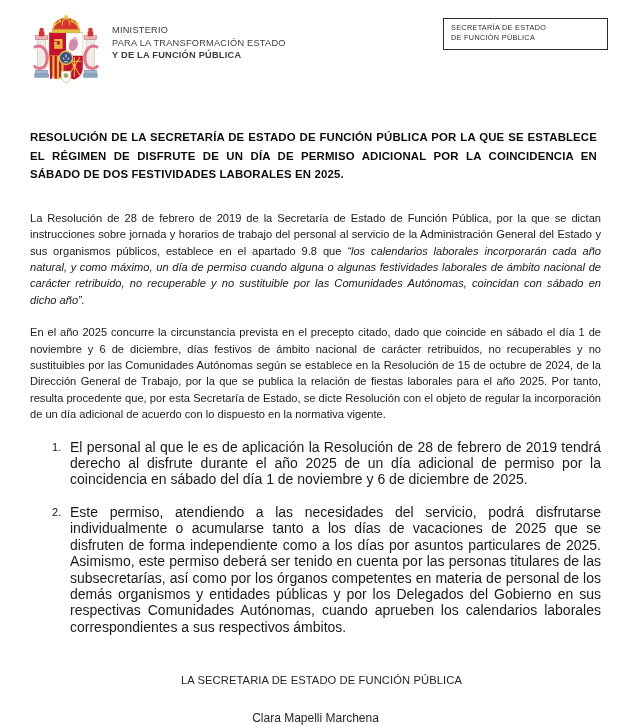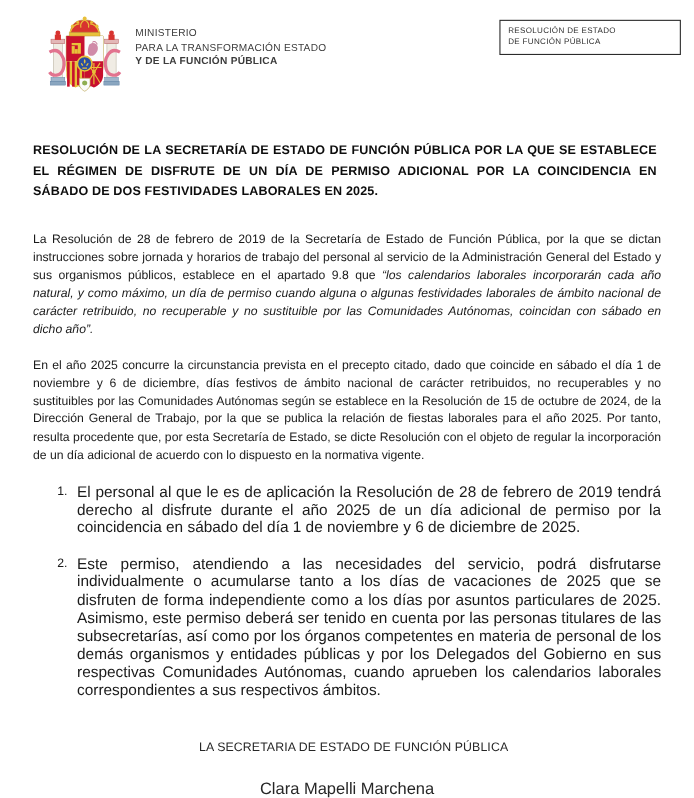--- a/index.html
+++ b/index.html
@@ -22,21 +22,20 @@
     width: 631px;
     height: 725px;
     background: #ffffff;
     box-sizing: border-box;
   }
 
   
   .doc-header {
     position: relative;
     height: 110px;
-    margin-left: 11px;
   }
 
   .ministry-block {
     position: absolute;
     left: 30px;
     top: 14px;
     display: flex;
     align-items: flex-start;
   }
 
@@ -144,21 +143,21 @@
   }
   .sig-title {
     font-size: 11.2px;
     line-height: 16px;
     letter-spacing: 0.1px;
     color: #262626;
     margin: 0;
     padding-left: 12px;
   }
   .sig-name {
-    font-size: 15px;
+    font-size: 12px;
     line-height: 16px;
     color: #262626;
     margin: 22px 0 0 0;
   }
 </style>
 </head>
 <body>
 
 <div class="page">
 
@@ -242,21 +241,21 @@
       </svg>
 
       <div class="ministry-text">
         <div class="ml1">MINISTERIO</div>
         <div class="ml2">PARA LA TRANSFORMACIÓN ESTADO</div>
         <div class="ml3">Y DE LA FUNCIÓN PÚBLICA</div>
       </div>
     </div>
 
     <div class="dept-box">
-      <div>RESOLUCIÓN DE ESTADO</div>
+      <div>SECRETARÍA DE ESTADO</div>
       <div>DE FUNCIÓN PÚBLICA</div>
     </div>
   </div>
 
   <div class="doc-body">
 
     <h1 class="doc-title">RESOLUCIÓN DE LA SECRETARÍA DE ESTADO DE FUNCIÓN PÚBLICA POR LA QUE SE ESTABLECE EL RÉGIMEN DE DISFRUTE DE UN DÍA DE PERMISO ADICIONAL POR LA COINCIDENCIA EN SÁBADO DE DOS FESTIVIDADES LABORALES EN 2025.</h1>
 
     <p class="para"><span>La Resolución de 28 de febrero de 2019 de la Secretaría de Estado de Función Pública, por la que se dictan instrucciones sobre jornada y horarios de trabajo del personal al servicio de la Administración General del Estado y sus organismos públicos, establece en el apartado 9.8 que </span><span class="q-italic">“los calendarios laborales incorporarán cada año natural, y como máximo, un día de permiso cuando alguna o algunas festividades laborales de ámbito nacional de carácter retribuido, no recuperable y no sustituible por las Comunidades Autónomas, coincidan con sábado en dicho año”.</span></p>
 

